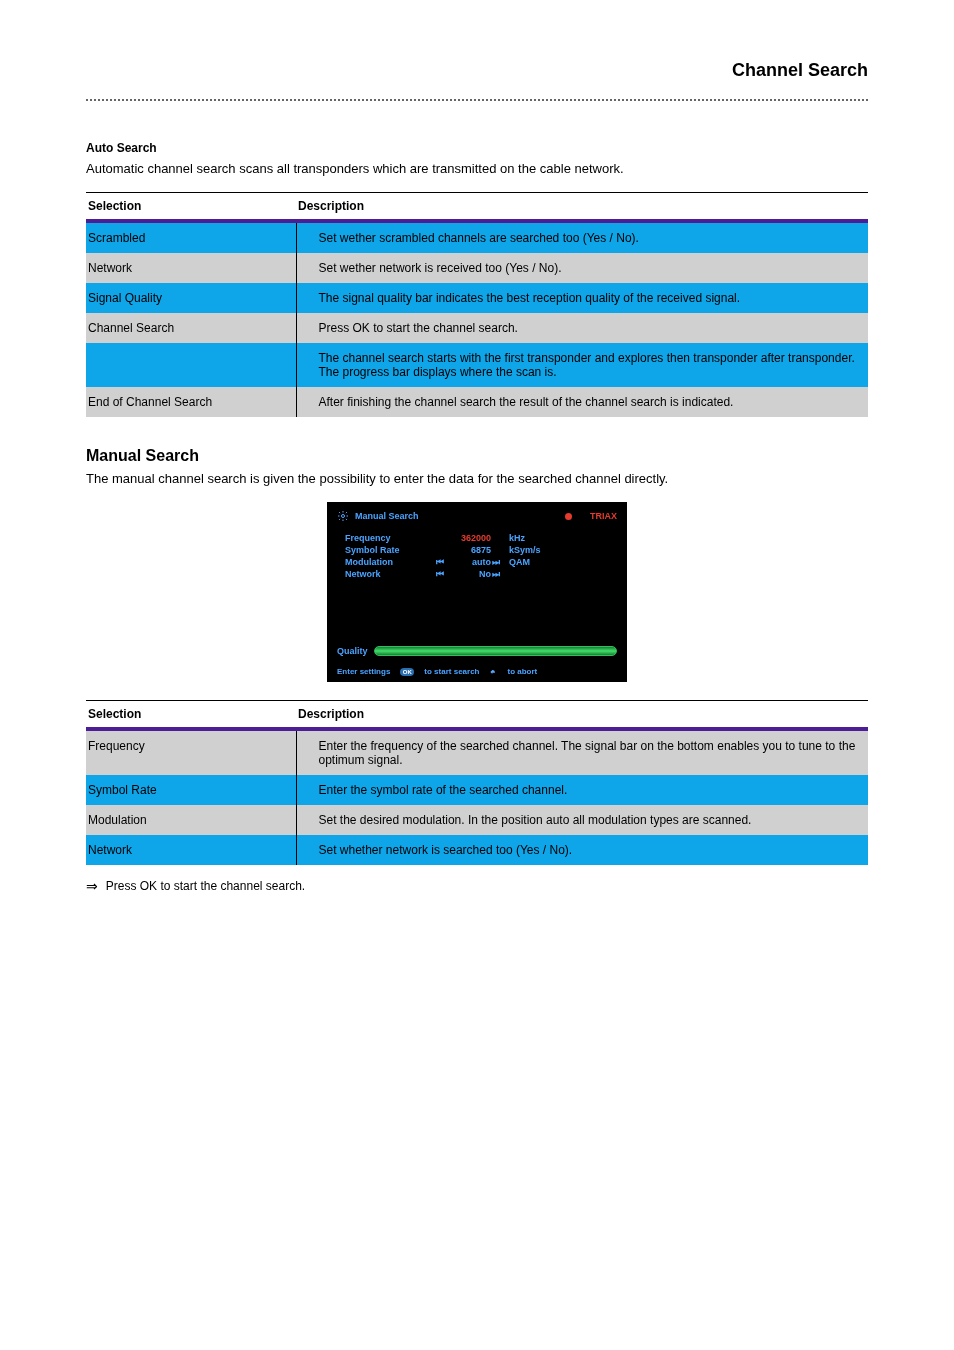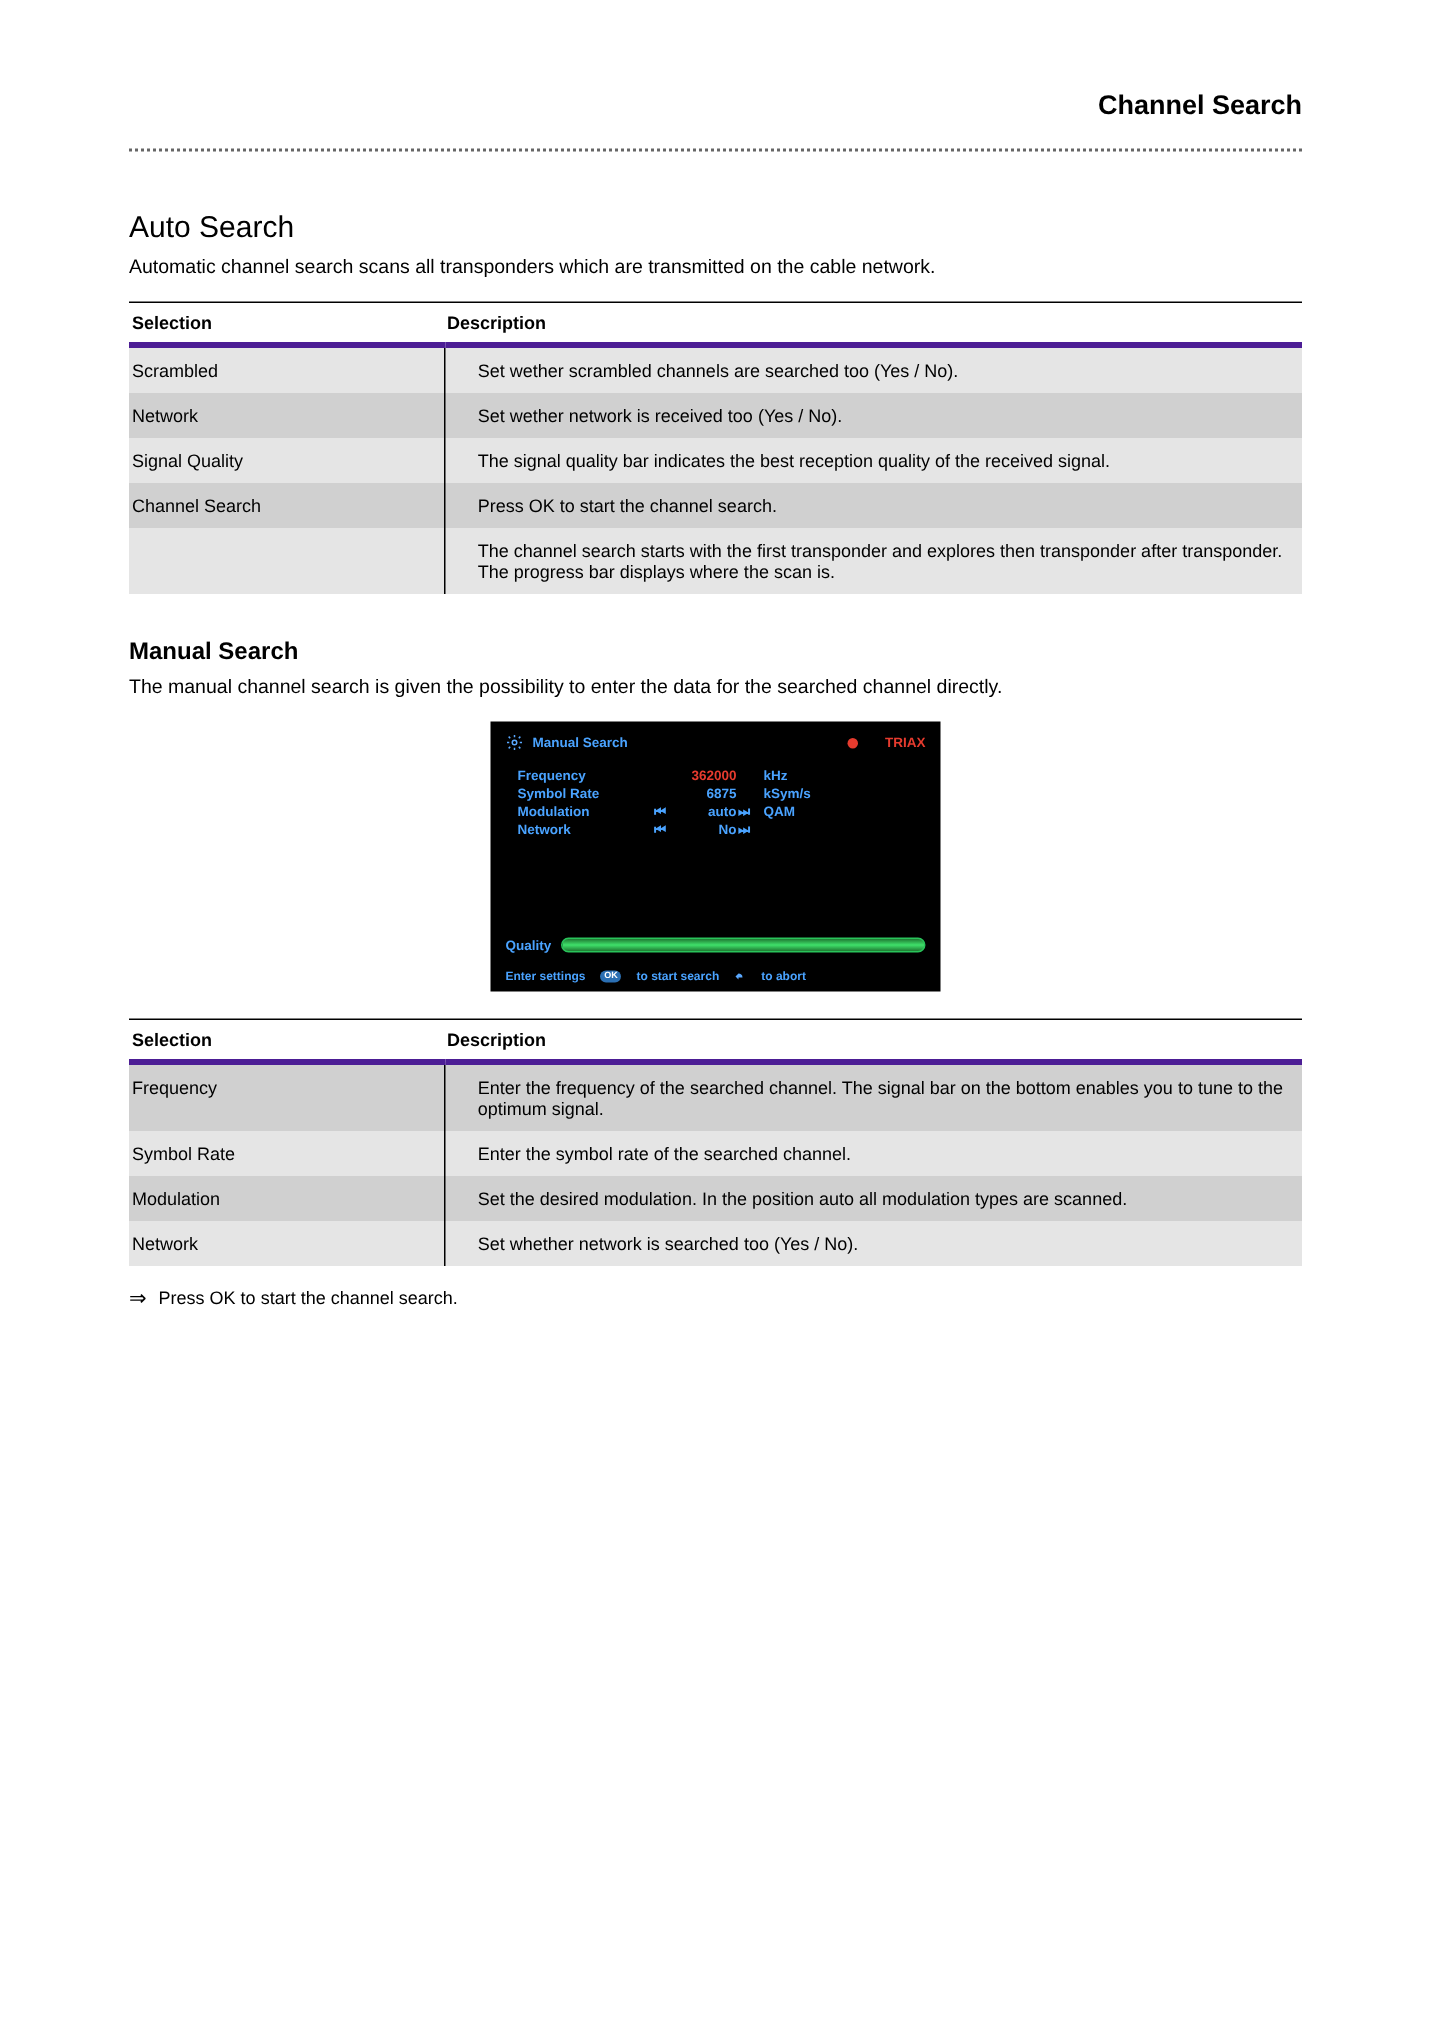--- a/index.html
+++ b/index.html
@@ -1,29 +1,29 @@
 <!DOCTYPE html>
 <html><head>
 <meta charset="utf-8">
 <style>
   * { box-sizing: border-box; margin: 0; padding: 0; }
   html, body { width: 954px; background: #fff; font-family: Arial, Helvetica, sans-serif; color: #000; }
   .page { padding: 60px 86px 40px 86px; }
   .header { text-align: right; font-weight: 700; font-size: 18px; margin-bottom: 18px; }
   .dotrule { border: none; border-top: 2px dotted #666; margin-bottom: 40px; }
-  .section-title { font-weight: 400; font-size: 20px; margin-bottom: 6px; }
+  .section-title { font-weight: 700; font-size: 12px; margin-bottom: 6px; }
   .section-sub { font-size: 13px; margin-bottom: 16px; }
 
   table.settings { width: 100%; border-collapse: collapse; font-size: 12px; }
   table.settings th, table.settings td { text-align: left; vertical-align: top; padding: 8px 8px 8px 2px; }
   table.settings thead th { border-top: 1px solid #000; border-bottom: 4px solid #4c1d95; font-weight: 700; padding-top: 6px; padding-bottom: 6px; }
   table.settings td.col1 { width: 210px; border-right: 1px solid #000; }
   table.settings td.col2 { padding-left: 22px; }
   tr.shade { background: #d0d0d0; }
-  tr.norm { background: #e5e5e5; }
+  tr.norm { background: #0ea5e9; }
 
   .osd-section-title { font-weight: 700; font-size: 16px; margin: 30px 0 6px 0; }
   .osd-wrap { display: flex; justify-content: center; margin: 10px 0 18px 0; }
   .osd { width: 300px; height: 180px; background: #000; color: #4aa3ff; font-size: 9px; padding: 8px 10px 6px 10px; position: relative; font-family: Arial, sans-serif; }
   .osd .topbar { display: flex; align-items: center; gap: 6px; margin-bottom: 10px; }
   .osd .gear { width: 12px; height: 12px; display: inline-block; }
   .osd .gear svg { width: 100%; height: 100%; }
   .osd .title { font-weight: 700; color: #4aa3ff; }
   .osd .brand { margin-left: auto; color: #e63b2e; font-weight: 700; font-size: 9px; display:flex; align-items:center; gap:18px; }
   .osd .brand .dot { width:7px; height:7px; border-radius:50%; background:#e63b2e; display:inline-block; }
@@ -76,20 +76,24 @@
         <td class="col1">Signal Quality</td>
         <td class="col2">The signal quality bar indicates the best reception quality of the received signal.</td>
       </tr>
       <tr class="shade">
         <td class="col1">Channel Search</td>
         <td class="col2">Press OK to start the channel search.</td>
       </tr>
       <tr class="norm">
         <td class="col1"></td>
         <td class="col2">The channel search starts with the first transponder and explores then transponder after transponder. The progress bar displays where the scan is.</td>
+      </tr>
+      <tr class="shade">
+        <td class="col1">End of Channel Search</td>
+        <td class="col2">After finishing the channel search the result of the channel search is indicated.</td>
       </tr>
     </tbody>
   </table>
 
   <div class="osd-section-title">Manual Search</div>
   <div class="section-sub">The manual channel search is given the possibility to enter the data for the searched channel directly.</div>
 
   <div class="osd-wrap">
     <div class="osd">
       <div class="topbar">

